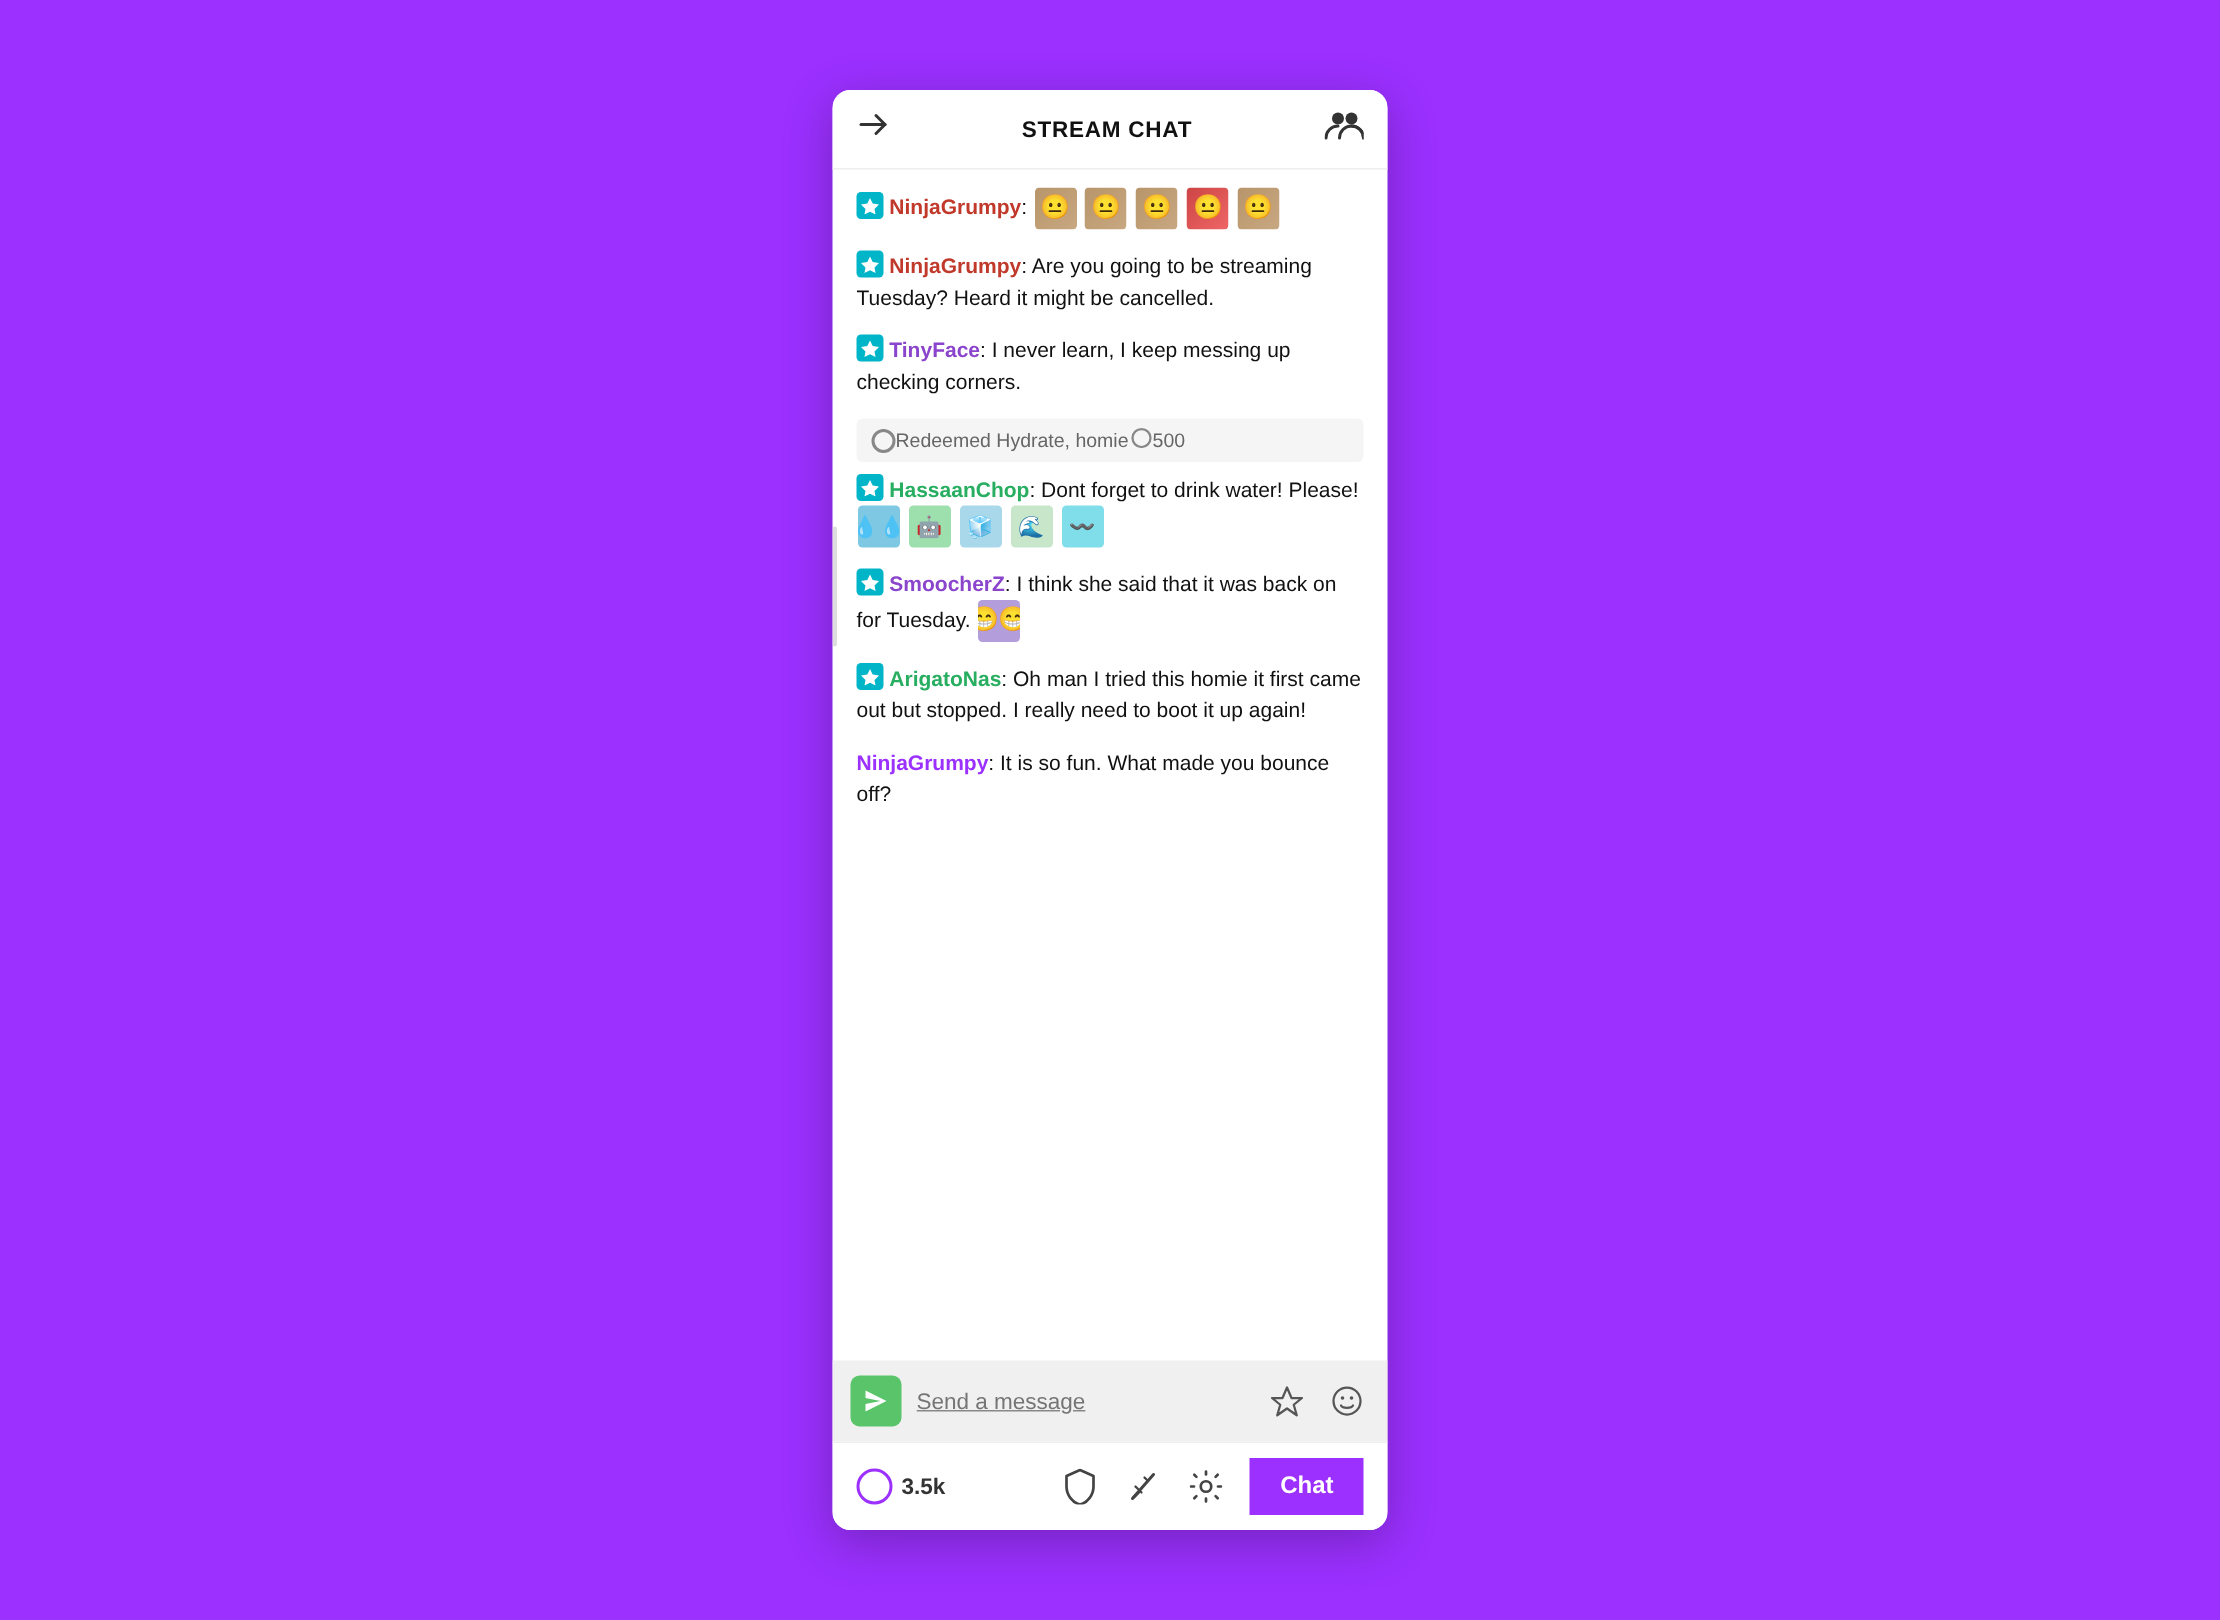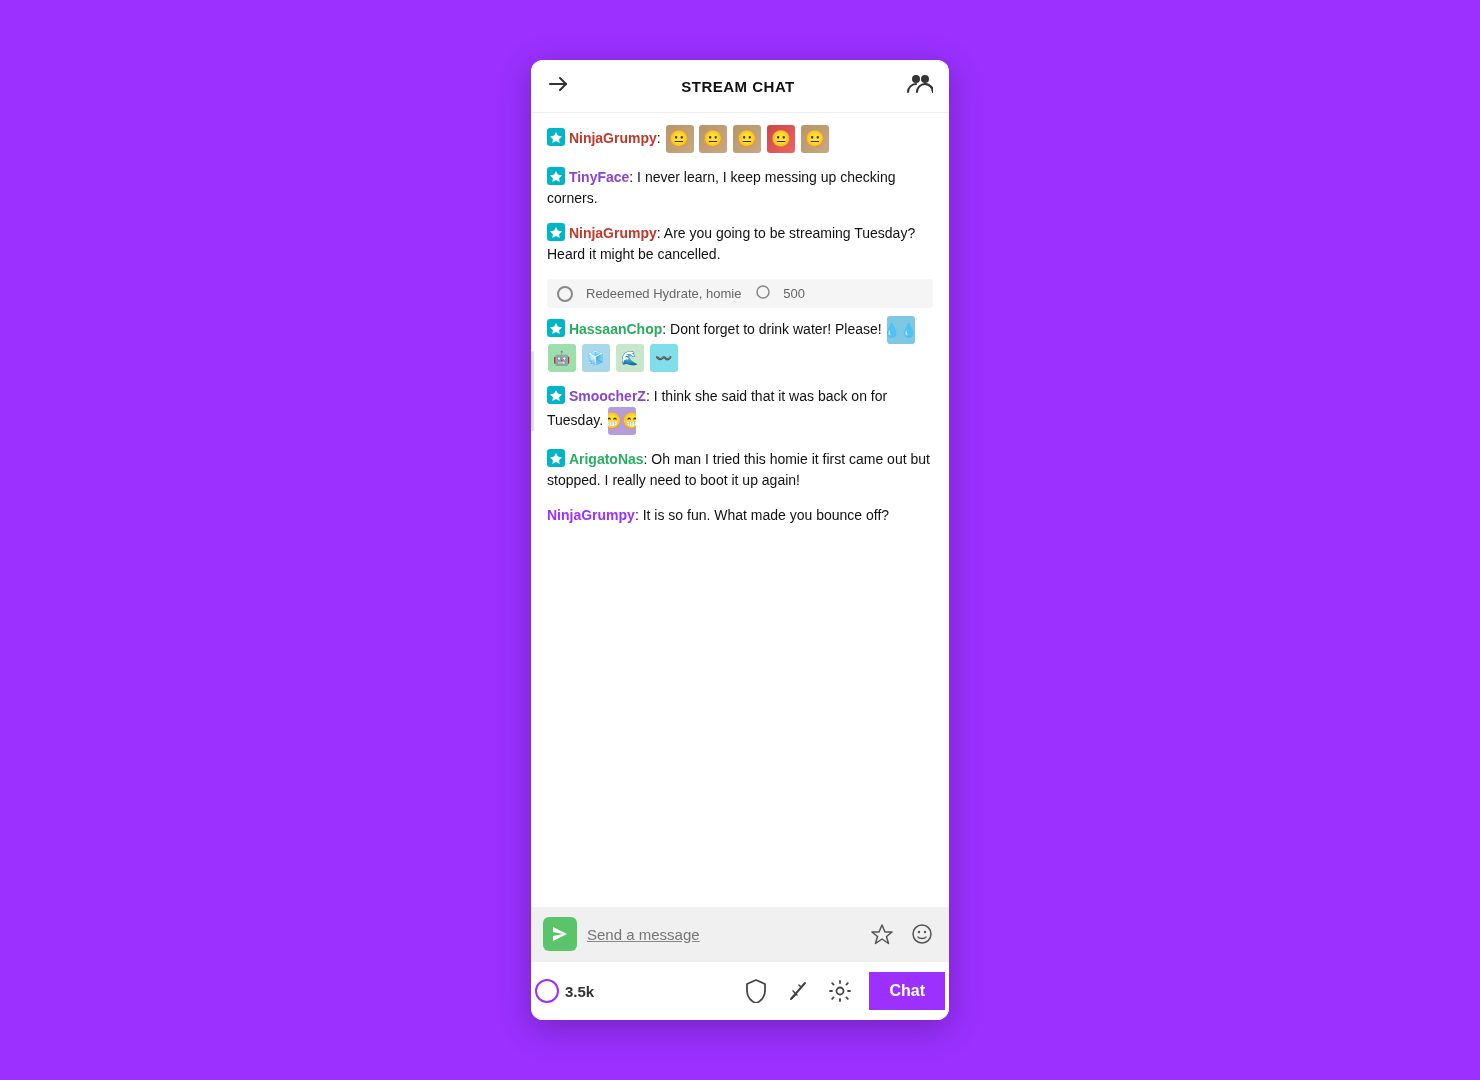--- a/index.html
+++ b/index.html
@@ -6,21 +6,21 @@
     body {
       width: 1480px;
       height: 1080px;
       background: #9b30ff;
       display: flex;
       align-items: center;
       justify-content: center;
       font-family: -apple-system, BlinkMacSystemFont, 'Segoe UI', Helvetica, Arial, sans-serif;
     }
     .phone-container {
-      width: 418px;
+      width: 370px;
       height: 960px;
       background: #fff;
       border-radius: 12px;
       overflow: hidden;
       display: flex;
       flex-direction: column;
       box-shadow: 0 8px 32px rgba(0,0,0,0.25);
     }
     
     .header {
@@ -81,21 +81,21 @@
     
     .redemption-bar {
       background: #f5f5f5;
       border-radius: 4px;
       padding: 6px 10px;
       font-size: 13px;
       color: #666;
       margin-bottom: 8px;
       display: flex;
       align-items: center;
-      gap: 13px;
+      gap: 0;
     }
     .coin-icon {
       display: inline-block;
       width: 16px;
       height: 16px;
       border: 2px solid #888;
       border-radius: 50%;
       flex-shrink: 0;
     }
     
@@ -183,21 +183,21 @@
       display: flex;
       align-items: center;
       justify-content: center;
       color: #555;
       cursor: pointer;
     }
     
     .bottom-bar {
       background: #fff;
       border-top: 1px solid #eee;
-      padding: 10px 4px;
+      padding: 10px 16px;
       display: flex;
       align-items: center;
       justify-content: space-between;
       flex-shrink: 0;
     }
     .viewer-count {
       display: flex;
       align-items: center;
       gap: 6px;
       font-size: 15px;
@@ -291,30 +291,30 @@
         <span class="emote"><span class="emote-face" style="background:linear-gradient(135deg,#c44 0%,#e66 100%);"></span></span>
         <span class="emote"><span class="emote-face"></span></span>
       </div>
 
       <div class="chat-message">
         <span class="badge-icon">
           <svg viewBox="0 0 12 10">
               <path d="M6 0L7.8 3.6L12 4.4L9 7.3L9.7 11L6 9.1L2.3 11L3 7.3L0 4.4L4.2 3.6Z" fill="#fff"></path>
             </svg>
         </span>
+        <span class="username orange"> NinjaGrumpy</span><span class="message-text">: Are you going to be streaming Tuesday? Heard it might be cancelled.</span>
+      </div>
+
+      <div class="chat-message">
+        <span class="badge-icon">
+          <svg viewBox="0 0 12 10">
+              <path d="M6 0L7.8 3.6L12 4.4L9 7.3L9.7 11L6 9.1L2.3 11L3 7.3L0 4.4L4.2 3.6Z" fill="#fff"></path>
+            </svg>
+        </span>
         <span class="username purple"> TinyFace</span><span class="message-text">: I never learn, I keep messing up checking corners.</span>
-      </div>
-
-      <div class="chat-message">
-        <span class="badge-icon">
-          <svg viewBox="0 0 12 10">
-              <path d="M6 0L7.8 3.6L12 4.4L9 7.3L9.7 11L6 9.1L2.3 11L3 7.3L0 4.4L4.2 3.6Z" fill="#fff"></path>
-            </svg>
-        </span>
-        <span class="username orange"> NinjaGrumpy</span><span class="message-text">: Are you going to be streaming Tuesday? Heard it might be cancelled.</span>
       </div>
 
       <div class="redemption-bar">
         <span class="coin-icon"></span>
         <span>Redeemed Hydrate, homie</span>
         <span style="margin-left:2px;">
           <svg width="14" height="14" viewBox="0 0 14 14">
               <circle cx="7" cy="7" r="6" fill="none" stroke="#888" stroke-width="1.5"></circle>
             </svg>
         </span>

